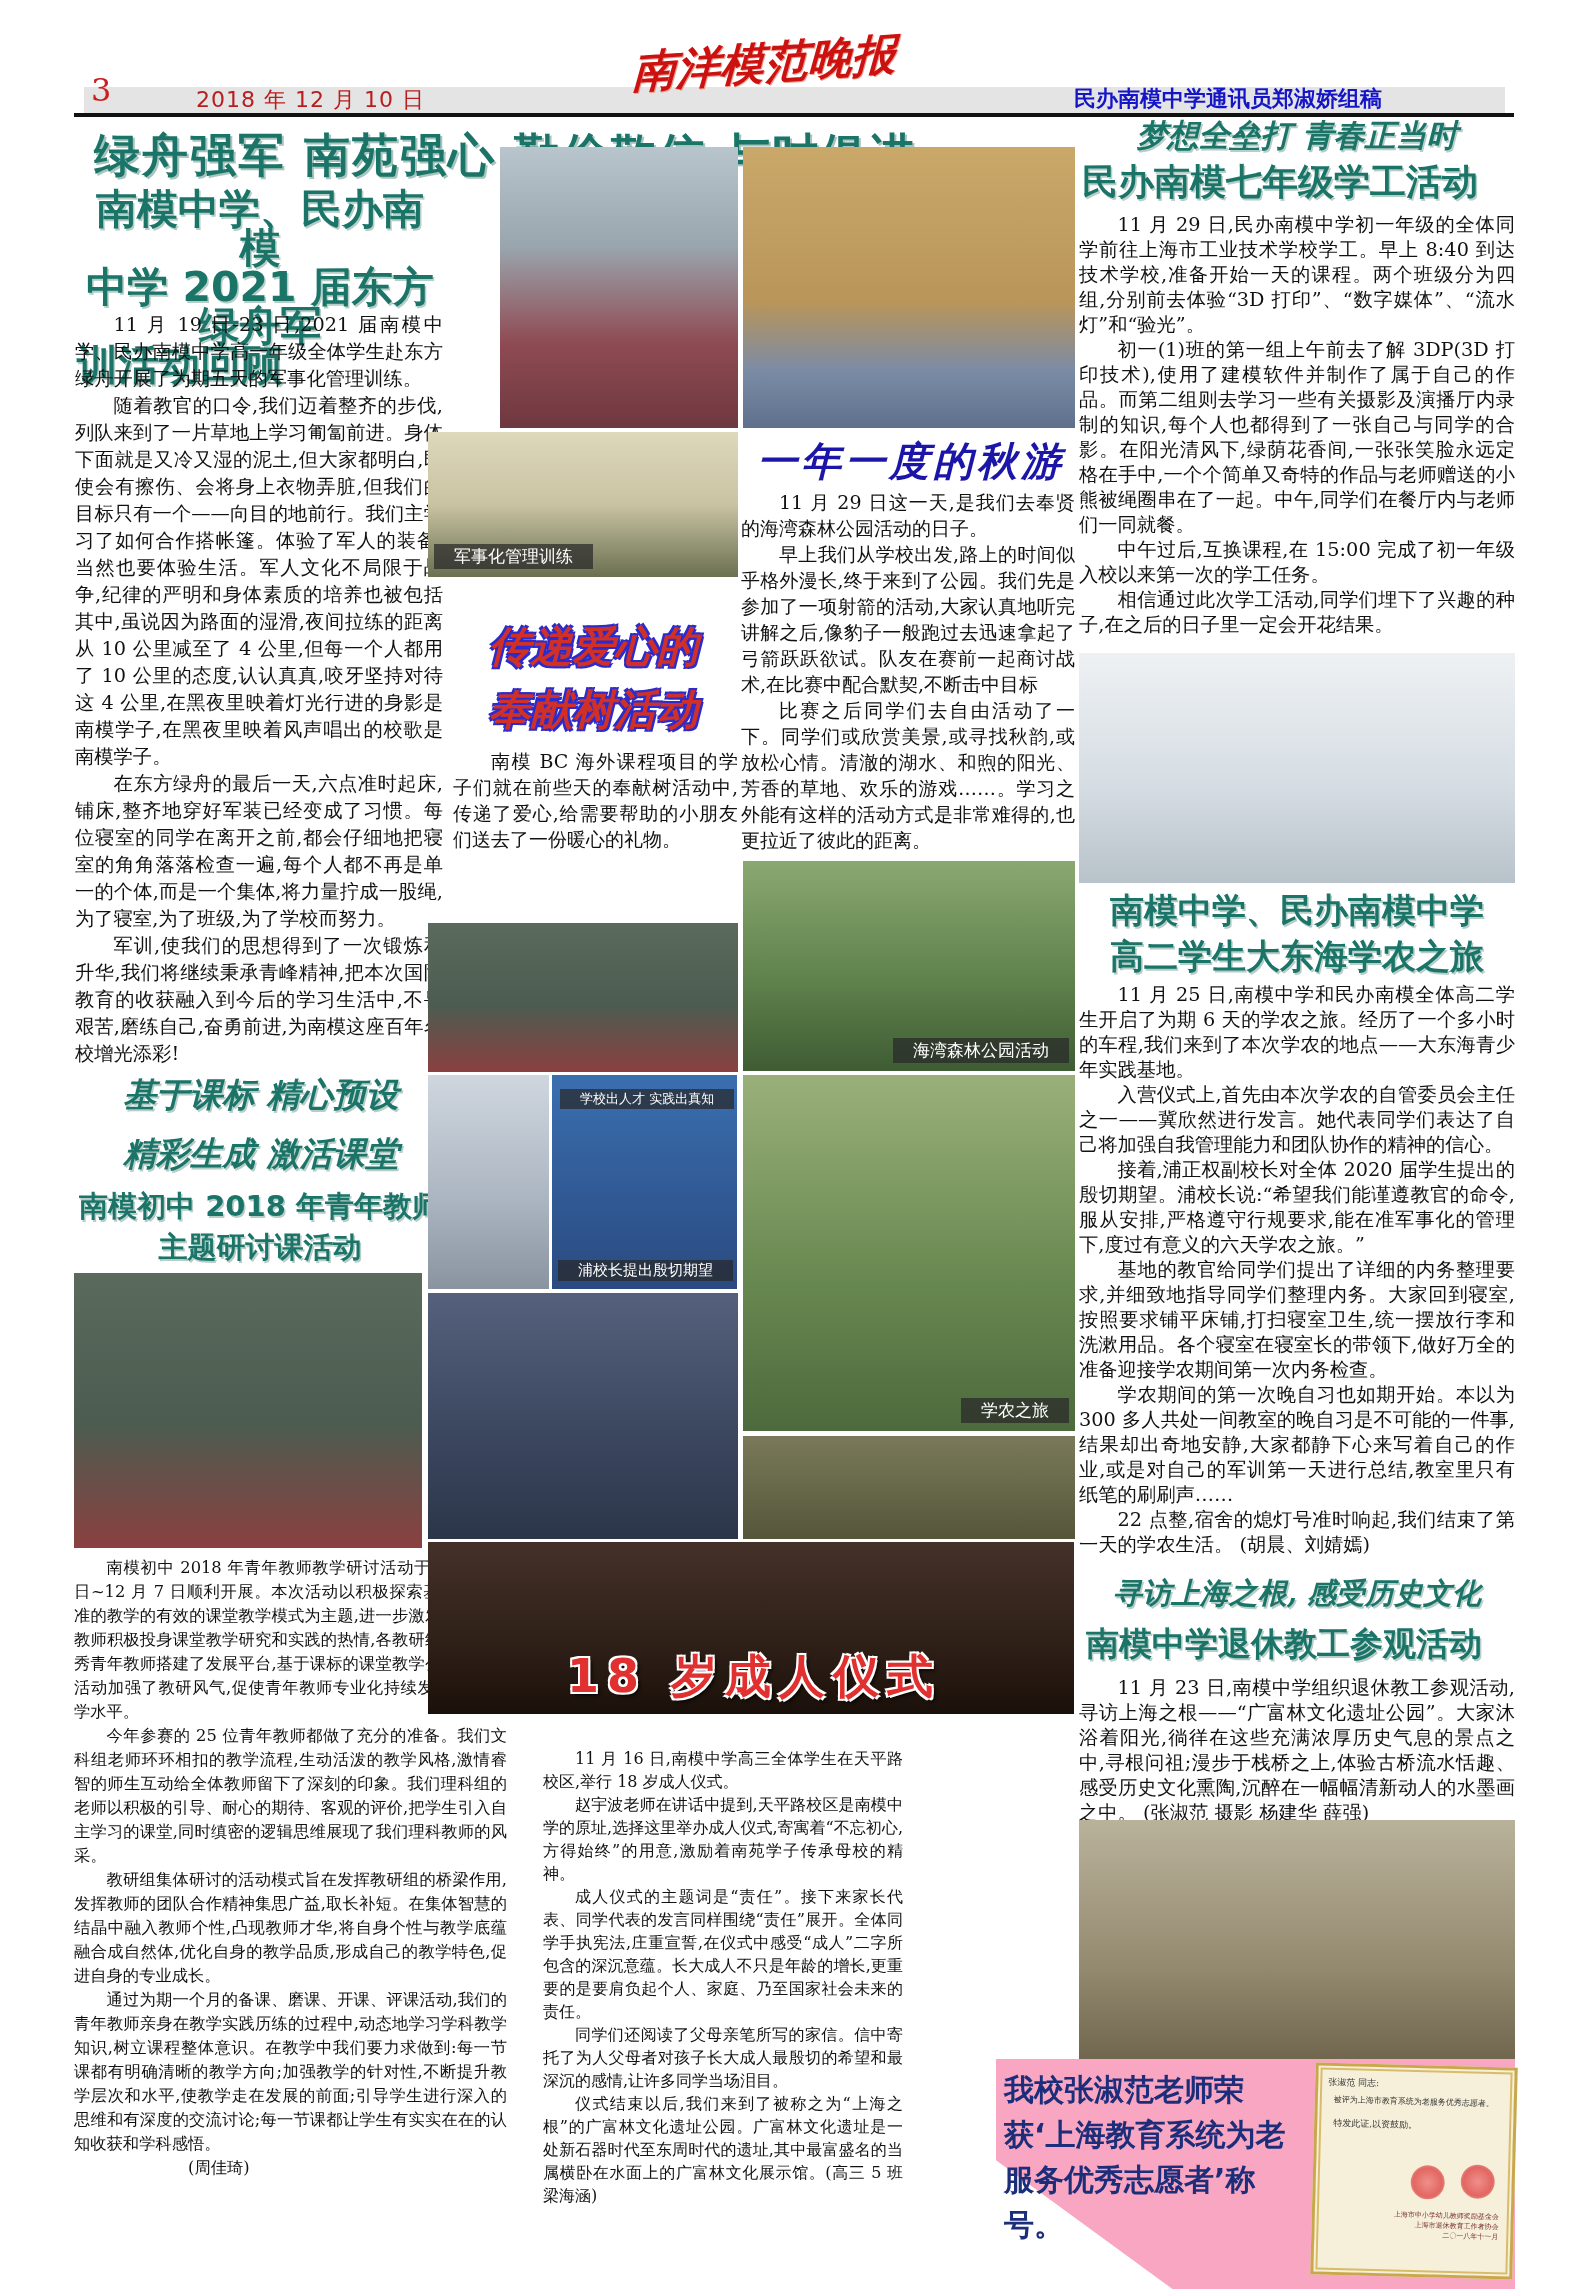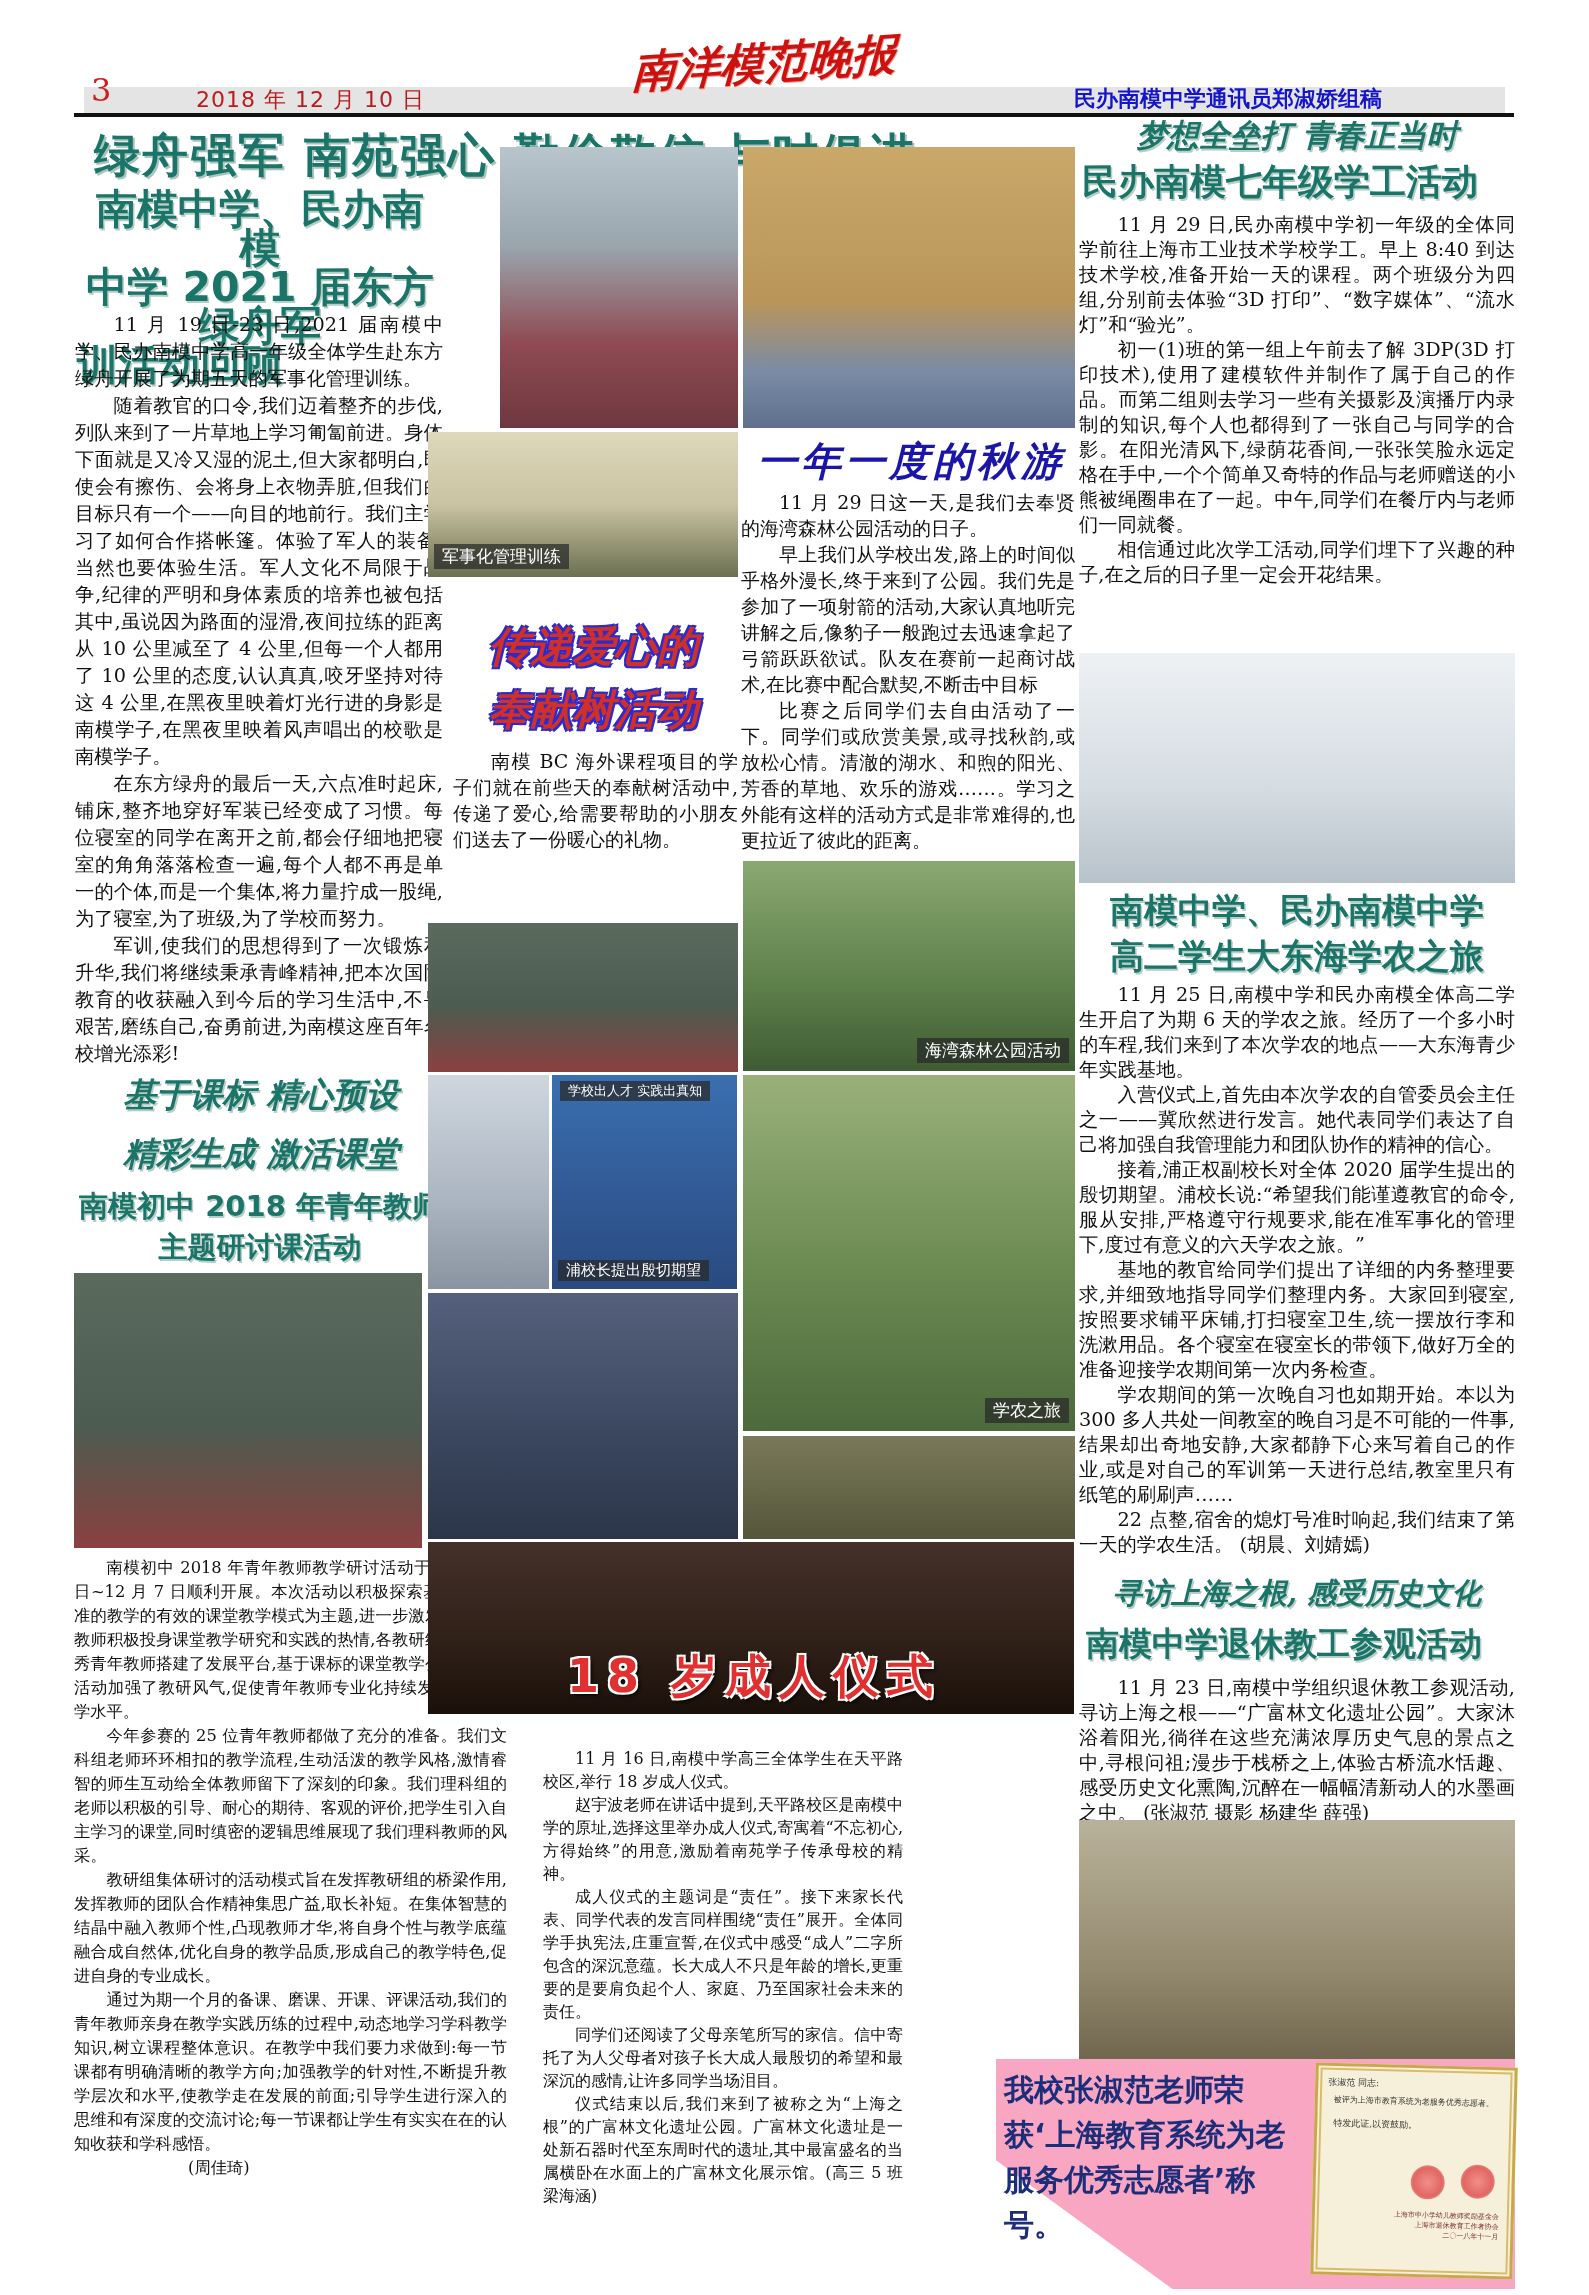--- a/index.html
+++ b/index.html
@@ -37,21 +37,21 @@
              font-family:"DejaVu Serif","Liberation Serif",serif;
              text-shadow:-2px -2px 0 #2c2ccc,2px -2px 0 #2c2ccc,-2px 2px 0 #2c2ccc,2px 2px 0 #2c2ccc;}
   .at-title{font-size:40px;font-weight:bold;font-style:italic;color:#1c16a8;
             font-family:"DejaVu Serif","Liberation Serif",serif;letter-spacing:4px;white-space:nowrap;}
   .overlay-18{position:absolute;left:139px;bottom:6px;font-size:46px;font-weight:bold;color:#e03030;
               letter-spacing:8px;white-space:nowrap;
               text-shadow:-2px -2px 0 #fff,2px -2px 0 #fff,-2px 2px 0 #fff,2px 2px 0 #fff,3px 3px 4px #000;}
   
   .ph{background:#ccc;overflow:hidden;}
   .ph .cap{position:absolute;font-size:17px;color:#fff;background:rgba(40,40,40,.72);
-           padding:1px 8px;font-family:"DejaVu Sans","Liberation Sans",sans-serif;white-space:nowrap;}
+           padding:1px 20px;font-family:"DejaVu Sans","Liberation Sans",sans-serif;white-space:nowrap;margin-top:8px;}
   .cap-bl{left:6px;bottom:8px;} .cap-br{right:6px;bottom:8px;} .cap-t{left:8px;top:6px;background:rgba(120,30,30,.65);}
   .ph-heli{background:linear-gradient(180deg,#b9c5cd 0%,#9aa6ae 35%,#8f4a52 70%,#6e3840 100%);}
   .ph-climb{background:linear-gradient(180deg,#c9a86a 0%,#b9955a 55%,#7a8ba6 80%,#5f708c 100%);}
   .ph-tent{background:linear-gradient(180deg,#ded8bc 0%,#c9c3a2 50%,#6a7050 100%);}
   .ph-class{background:linear-gradient(180deg,#5a6b5e 0%,#4c5c50 55%,#8a4040 100%);}
   .ph-forest{background:linear-gradient(180deg,#8aa872 0%,#5d7f4a 60%,#3f5c34 100%);}
   .ph-flags{background:linear-gradient(180deg,#cfd6de 0%,#aab4c0 60%,#8a94a0 100%);}
   .ph-speaker{background:linear-gradient(180deg,#3a6fb0 0%,#2a4a80 100%);}
   .ph-march{background:linear-gradient(180deg,#9ab07a 0%,#6a8a52 55%,#4c6a3c 100%);}
   .ph-ranks{background:linear-gradient(180deg,#55617c 0%,#3a465e 60%,#2c364a 100%);}
@@ -161,20 +161,21 @@
     <p>成人仪式的主题词是“责任”。接下来家长代表、同学代表的发言同样围绕“责任”展开。全体同学手执宪法,庄重宣誓,在仪式中感受“成人”二字所包含的深沉意蕴。长大成人不只是年龄的增长,更重要的是要肩负起个人、家庭、乃至国家社会未来的责任。</p>
     <p>同学们还阅读了父母亲笔所写的家信。信中寄托了为人父母者对孩子长大成人最殷切的希望和最深沉的感情,让许多同学当场泪目。</p>
     <p>仪式结束以后,我们来到了被称之为“上海之根”的广富林文化遗址公园。广富林文化遗址是一处新石器时代至东周时代的遗址,其中最富盛名的当属横卧在水面上的广富林文化展示馆。(高三 5 班  梁海涵)</p>
   </div>
 
   <div class="abs kicker center" style="left:1089px;top:115px;width:416px;font-size:31px;">梦想全垒打  青春正当时</div>
   <div class="abs t-title" style="left:1082px;top:158px;width:436px;font-size:36px;white-space:nowrap;">民办南模七年级学工活动</div>
   <div class="abs body right-body" style="left:1079px;top:212px;width:436px;">
     <p>11 月 29 日,民办南模中学初一年级的全体同学前往上海市工业技术学校学工。早上 8:40 到达技术学校,准备开始一天的课程。两个班级分为四组,分别前去体验“3D 打印”、“数字媒体”、“流水灯”和“验光”。</p>
     <p>初一(1)班的第一组上午前去了解 3DP(3D 打印技术),使用了建模软件并制作了属于自己的作品。而第二组则去学习一些有关摄影及演播厅内录制的知识,每个人也都得到了一张自己与同学的合影。在阳光清风下,绿荫花香间,一张张笑脸永远定格在手中,一个个简单又奇特的作品与老师赠送的小熊被绳圈串在了一起。中午,同学们在餐厅内与老师们一同就餐。</p>
+    <p>中午过后,互换课程,在 15:00 完成了初一年级入校以来第一次的学工任务。</p>
     <p>相信通过此次学工活动,同学们埋下了兴趣的种子,在之后的日子里一定会开花结果。</p>
   </div>
   <div class="abs ph ph-lab" style="left:1079px;top:653px;width:436px;height:230px;"></div>
 
   <div class="abs t-title center" style="left:1079px;top:887px;width:436px;font-size:34px;line-height:46px;">
     <div>南模中学、民办南模中学</div>
     <div>高二学生大东海学农之旅</div>
   </div>
   <div class="abs body right-body" style="left:1079px;top:982px;width:436px;">
     <p>11 月 25 日,南模中学和民办南模全体高二学生开启了为期 6 天的学农之旅。经历了一个多小时的车程,我们来到了本次学农的地点——大东海青少年实践基地。</p>

